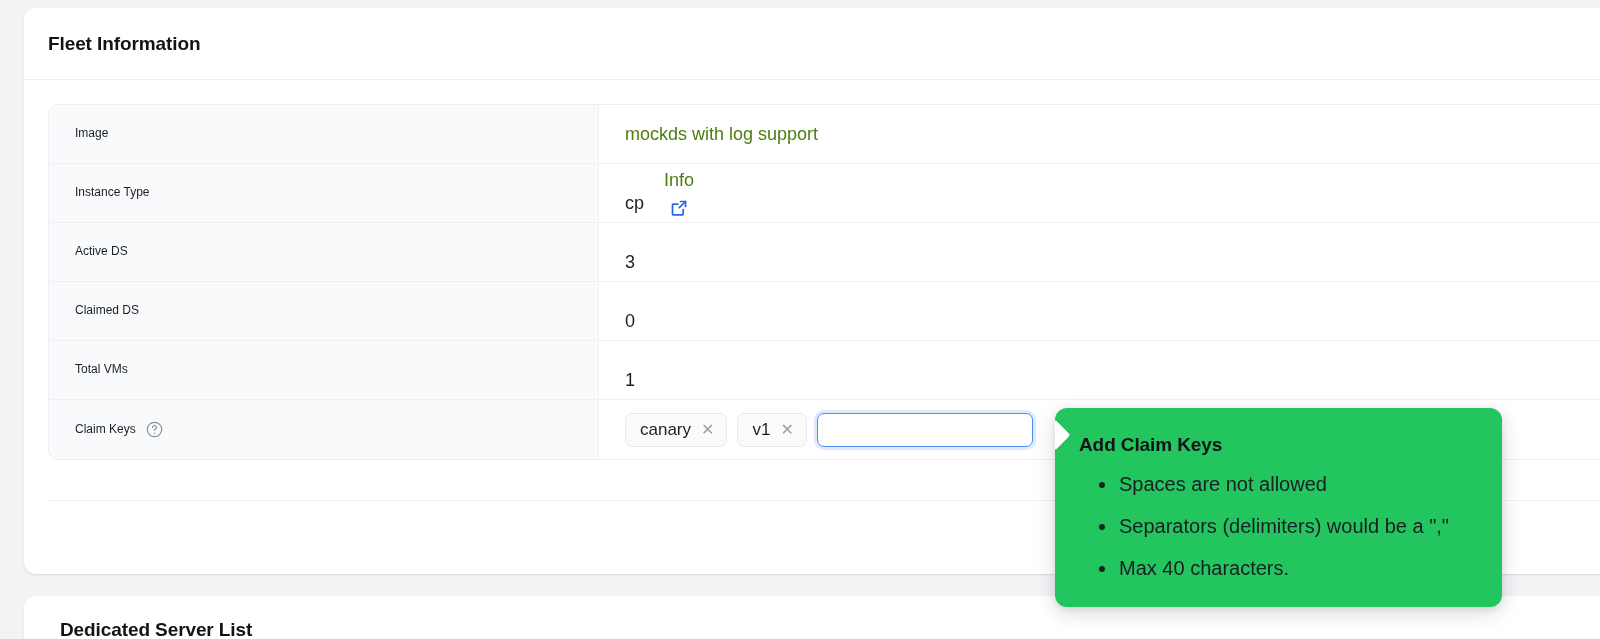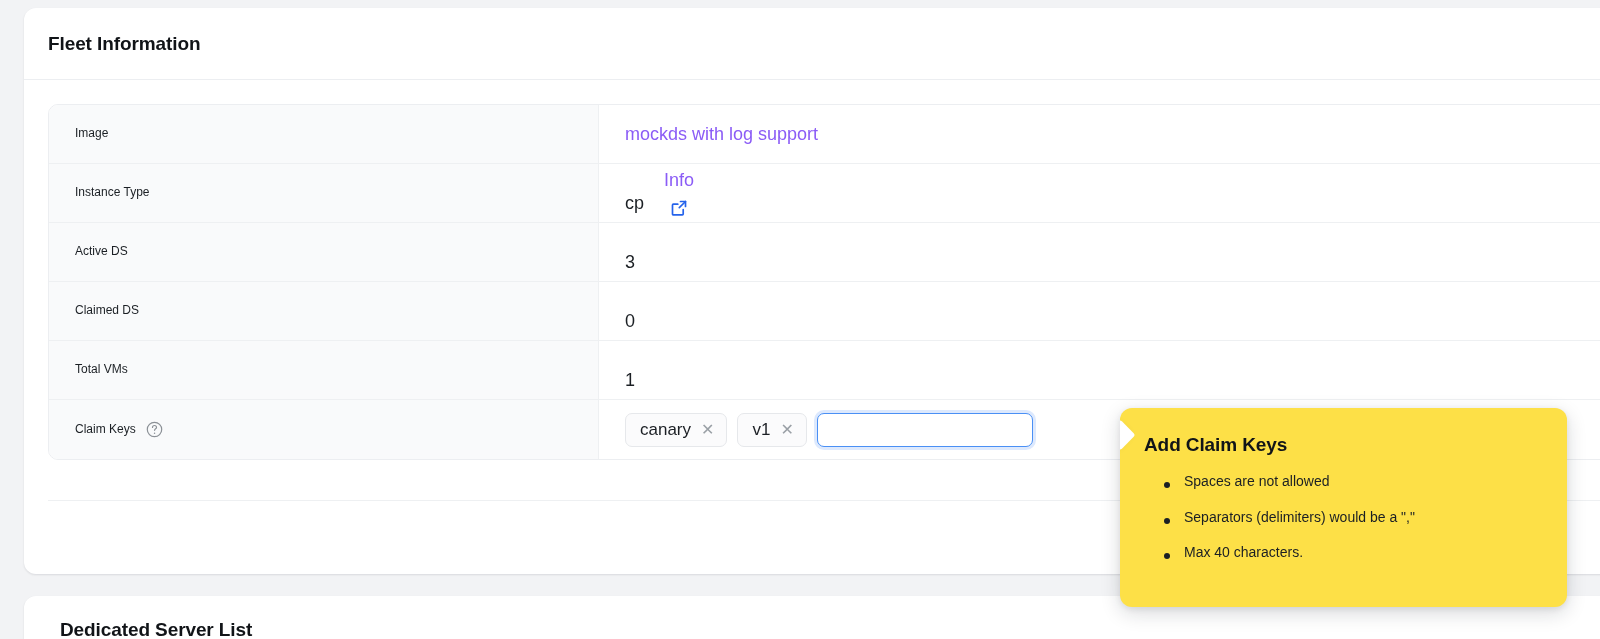--- a/index.html
+++ b/index.html
@@ -80,21 +80,21 @@
     background: #ffffff;
     display: flex;
     align-items: center;
     gap: 10px;
     padding: 0 26px;
     font-size: 18px;
     color: #1b1f24;
   }
 
   .link {
-    color: #8b5cf6;
+    color: #4d7c0f;
     text-decoration: none;
     font-size: 18px;
     cursor: pointer;
   }
   .value-plain { font-size: 18px; color: #1b1f24; margin-top: 20px; }
   .info-inline { display: inline-flex; align-items: center; gap: 8px; flex-direction: column; }
 
   
   .help-icon {
     width: 17px; height: 17px;
@@ -176,25 +176,25 @@
     top: 23px;
     font-size: 19px;
     font-weight: bold;
     color: #111418;
     letter-spacing: -0.1px;
   }
 
   
   .tooltip {
     position: absolute;
-    left: 1120px;
+    left: 1055px;
     top: 408px;
     width: 447px;
     height: 199px;
-    background: #fde047;
+    background: #22c55e;
     border-radius: 12px;
     box-shadow: 0 6px 20px rgba(16,24,40,0.16), 0 2px 6px rgba(16,24,40,0.08);
     padding: 26px 24px 20px 24px;
     overflow: hidden;
     z-index: 40;
   }
   .tooltip::before {
     content: "";
     position: absolute;
     left: -11px;
@@ -214,21 +214,21 @@
     margin-bottom: 18px;
     letter-spacing: -0.1px;
   }
   .tooltip-list {
     position: relative;
     list-style: none;
     padding-left: 40px;
   }
   .tooltip-list li {
     position: relative;
-    font-size: 14px;
+    font-size: 20px;
     color: #1b1f24;
     line-height: 1.05;
     margin-bottom: 21px;
     white-space: nowrap;
   }
   .tooltip-list li:last-child { margin-bottom: 0; }
   .tooltip-list li::before {
     content: "";
     position: absolute;
     left: -20px;

